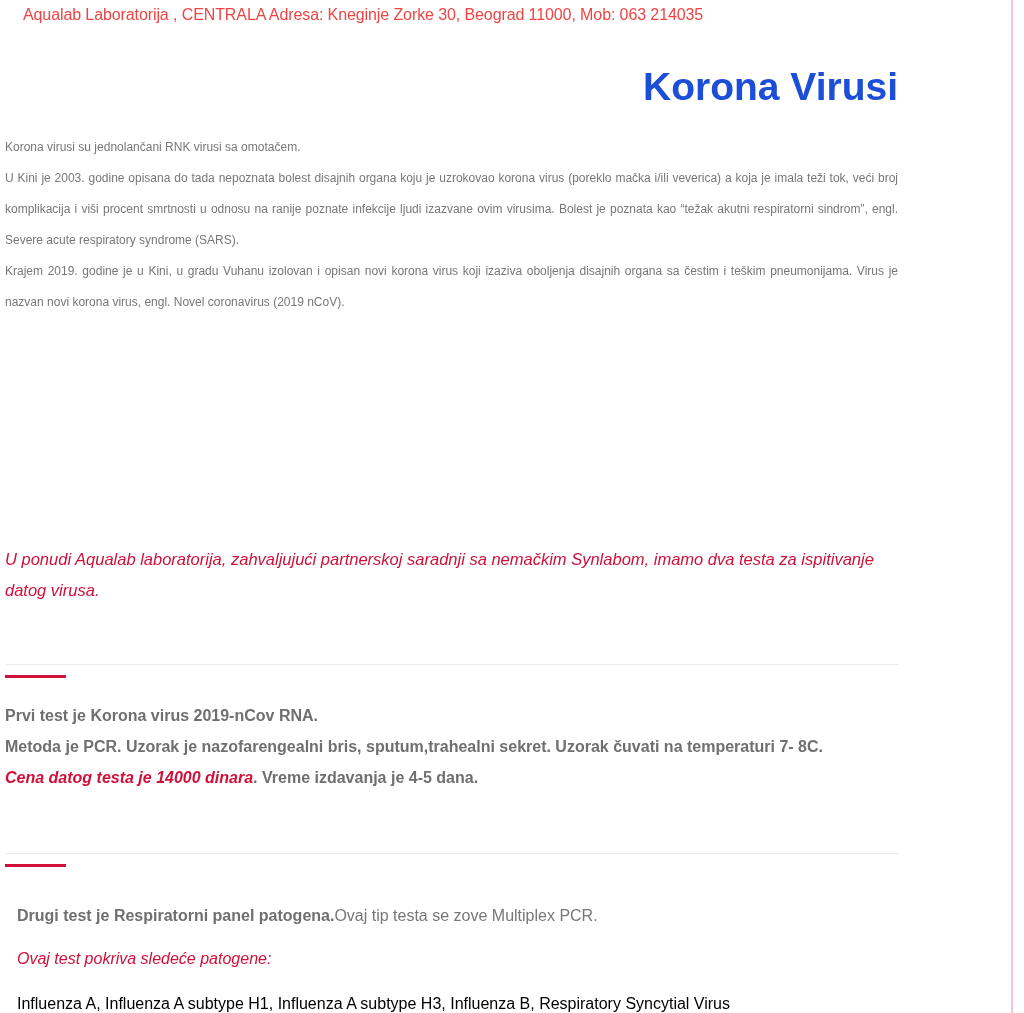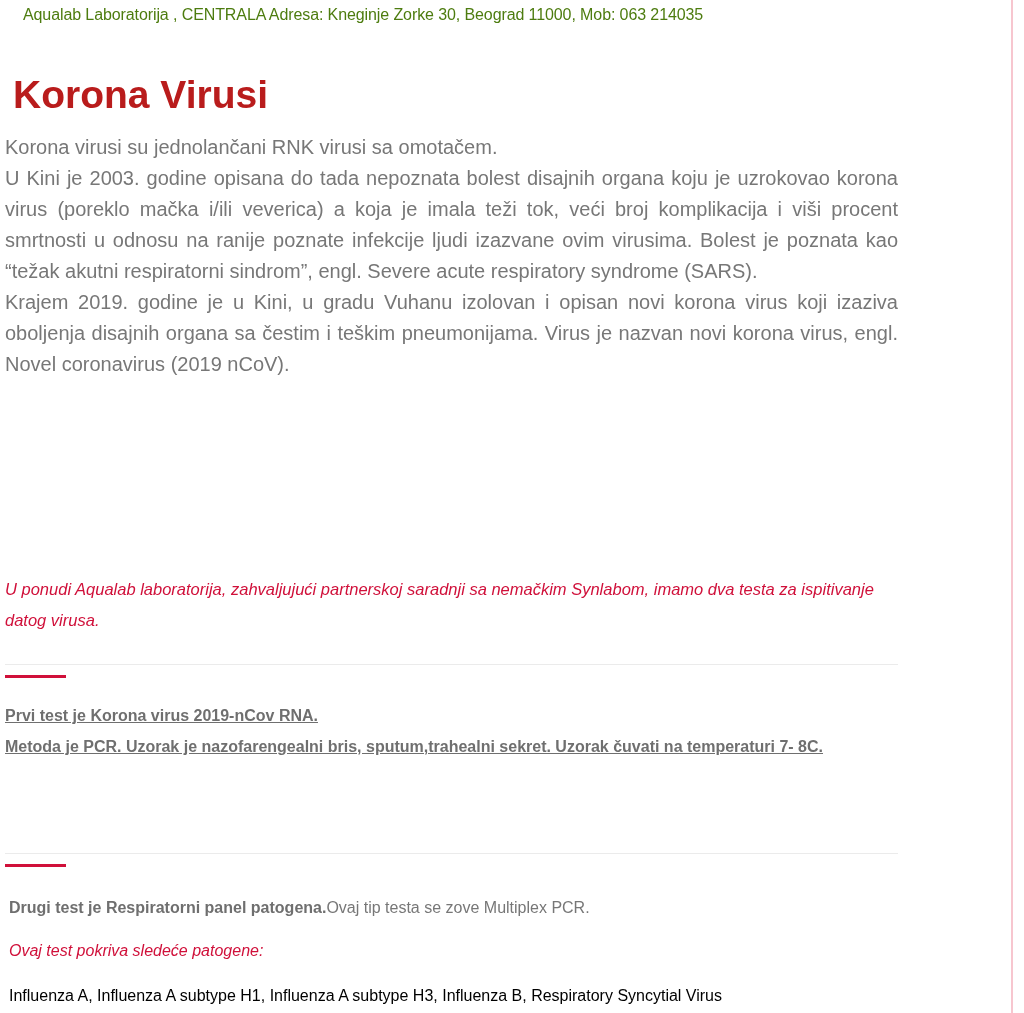--- a/index.html
+++ b/index.html
@@ -28,57 +28,57 @@
     left: 5px;
     top: 0;
     width: 893px;
   }
   .header-line {
     position: absolute;
     left: 23px;
     top: 3px;
     font-size: 16px;
     line-height: 24px;
-    color: #4d7c0f;
+    color: #ef4444;
     white-space: nowrap;
     letter-spacing: -0.1px;
   }
   .page-title {
     position: absolute;
     left: 0;
     top: 62px;
     width: 893px;
-    text-align: left;
+    text-align: right;
     font-size: 39px;
     font-weight: bold;
-    color: #b91c1c;
+    color: #1d4ed8;
     line-height: 50px;
-    margin: 8px;
+    margin: 0;
   }
   .body-text {
     position: absolute;
     left: 0;
     top: 132px;
     width: 893px;
-    font-size: 20px;
+    font-size: 12px;
     line-height: 31px;
     text-align: justify;
     color: #777777;
   }
   .body-text p {
     margin: 0;
   }
   .accent-italic {
     color: #d0103a;
     font-style: italic;
   }
   .offer {
     position: absolute;
     left: 0;
-    top: 574px;
+    top: 544px;
     width: 893px;
     font-size: 16.5px;
     line-height: 31px;
     margin: 0;
   }
   .divider {
     position: absolute;
     left: 0;
     width: 893px;
     height: 1px;
@@ -113,21 +113,21 @@
   .plain {
     font-weight: normal;
     color: #777777;
   }
   .single-line {
     position: absolute;
     left: 0;
     width: 893px;
     font-size: 16px;
     line-height: 24px;
-    margin: 4px;
+    margin: 12px;
   }
 </style>
 </head>
 <body>
 
 <div class="right-rule"></div>
 
 <div class="header-line">Aqualab Laboratorija , CENTRALA Adresa: Kneginje Zorke 30, Beograd 11000, Mob: 063 214035</div>
 
 <div class="content">
@@ -138,23 +138,24 @@
     <p>Korona virusi su jednolančani RNK virusi sa omotačem.</p>
     <p>U Kini je 2003. godine opisana do tada nepoznata bolest disajnih organa koju je uzrokovao korona virus (poreklo mačka i/ili veverica) a koja je imala teži tok, veći broj komplikacija i viši procent smrtnosti u odnosu na ranije poznate infekcije ljudi izazvane ovim virusima. Bolest je poznata kao “težak akutni respiratorni sindrom”, engl. Severe acute respiratory syndrome (SARS).</p>
     <p>Krajem 2019. godine je u Kini, u gradu Vuhanu izolovan i opisan novi korona virus koji izaziva oboljenja disajnih organa sa čestim i teškim pneumonijama. Virus je nazvan novi korona virus, engl. Novel coronavirus (2019 nCoV).</p>
   </div>
 
   <p class="offer accent-italic">U ponudi Aqualab laboratorija, zahvaljujući partnerskoj saradnji sa nemačkim Synlabom, imamo dva testa za ispitivanje datog virusa.</p>
 
   <div class="divider" style="top:664px;"></div>
   <div class="red-bar" style="top:675px;"></div>
 
-  <div class="test-block" style="top:700px;text-decoration:underline;">
+  <div class="test-block" style="top:700px;">
     <p class="bold">Prvi test je Korona virus 2019-nCov RNA.</p>
     <p class="bold">Metoda je PCR. Uzorak je nazofarengealni bris, sputum,trahealni sekret. Uzorak čuvati na temperaturi 7- 8C.</p>
+    <p class="bold"><span class="red-bold-italic">Cena datog testa je 14000 dinara</span><span>. Vreme izdavanja je 4-5 dana.</span></p>
   </div>
 
   <div class="divider" style="top:853px;"></div>
   <div class="red-bar" style="top:864px;"></div>
 
   <p class="single-line bold" style="top:892px; color:#6f6f6f;"><span>Drugi test je Respiratorni panel patogena.</span><span class="plain">Ovaj tip testa se zove Multiplex PCR.</span></p>
 
   <p class="single-line accent-italic" style="top:935px;font-style:italic;">Ovaj test pokriva sledeće patogene:</p>
 
   <p class="single-line" style="top:980px; color:#000000;">Influenza A, Influenza A subtype H1, Influenza A subtype H3, Influenza B, Respiratory Syncytial Virus</p>

